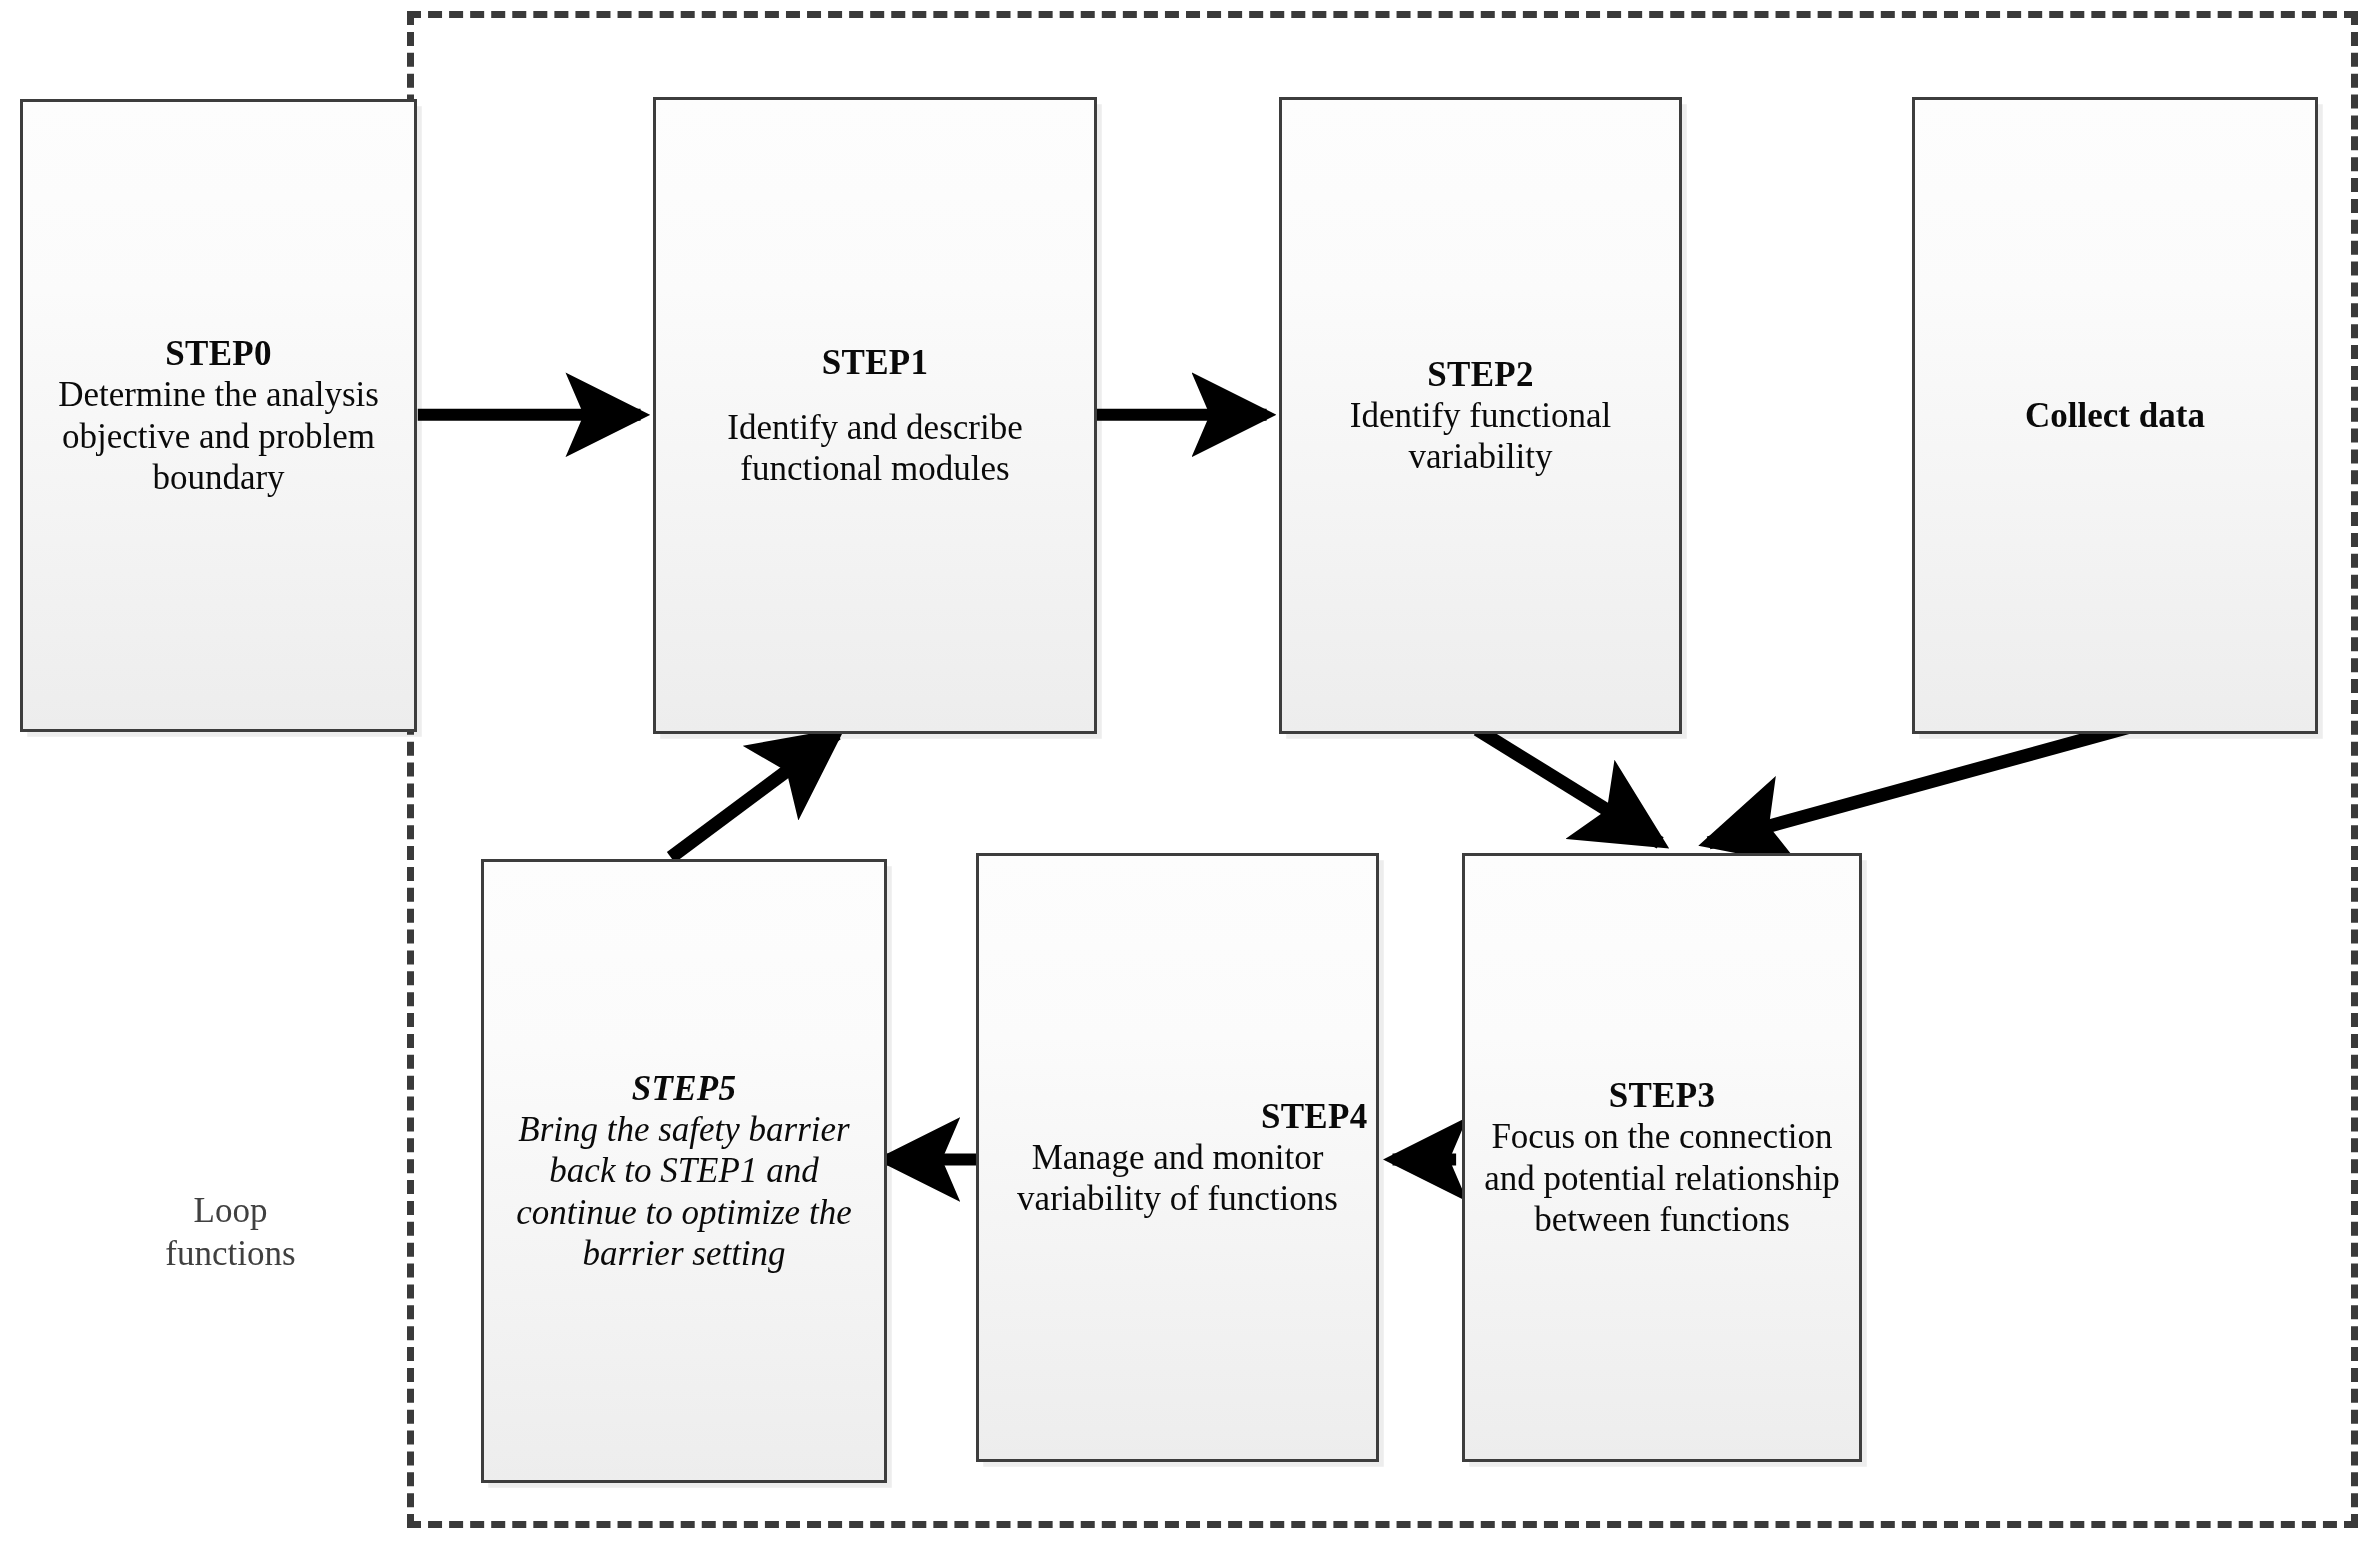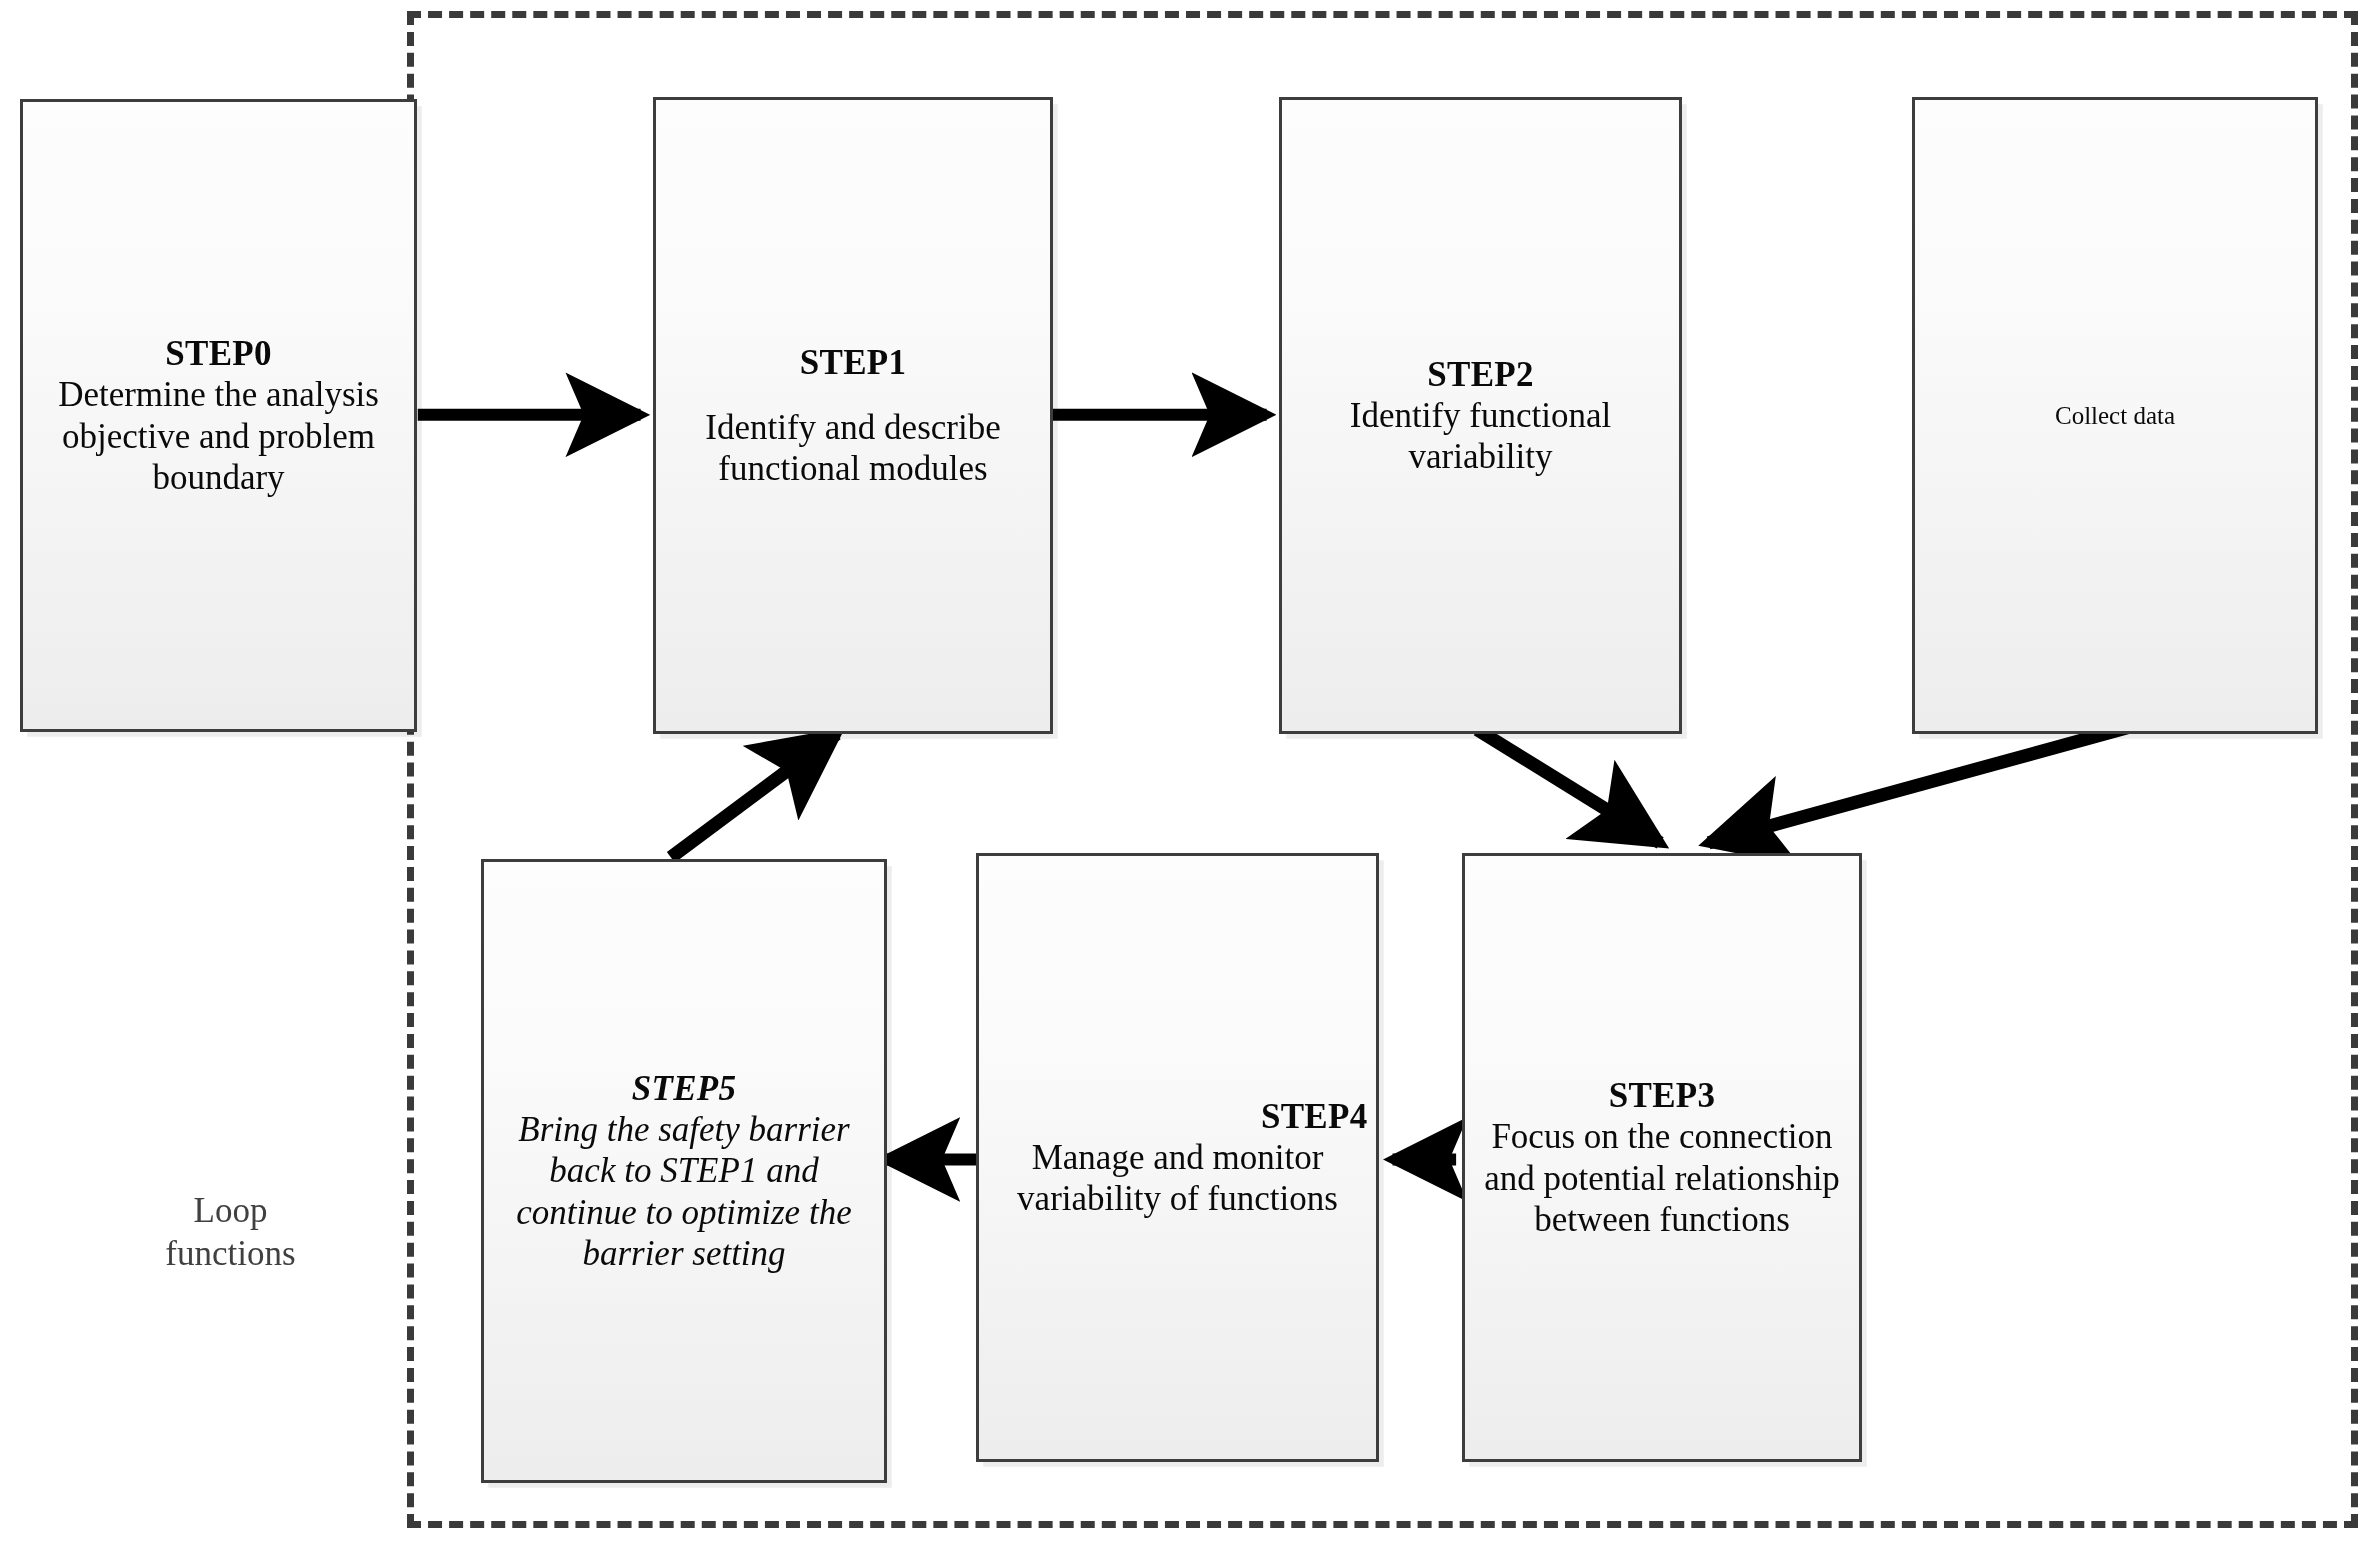--- a/index.html
+++ b/index.html
@@ -47,21 +47,22 @@
     font-size: 35px;
     line-height: 1.18;
     letter-spacing: 0.3px;
   }
   .box .step-desc {
     font-weight: normal;
     font-size: 35px;
     line-height: 1.18;
   }
   .box.plain .step-desc {
-    font-size: 25px;
+    font-size: 35px;
+    font-weight: bold;
   }
   
   #loop-caption {
     position: absolute;
     left: 73px;
     top: 1190px;
     width: 315px;
     text-align: center;
     font-size: 35px;
     line-height: 1.22;
@@ -117,21 +118,21 @@
     <g>
       <line x1="1108" y1="1416" x2="1382" y2="1212" stroke="#000000" stroke-width="22" marker-end="url(#ah)"></line>
     </g>
   </svg>
 
   <div class="box" id="box-step0" style="left:20px; top:99px; width:397px; height:633px;">
     <div class="step-title">STEP0</div>
     <div class="step-desc">Determine the analysis objective and problem boundary</div>
   </div>
 
-  <div class="box" id="box-step1" style="left:653px; top:97px; width:400px; height:637px;gap:24px;">
+  <div class="box" id="box-step1" style="left:653px; top:97px; width:444px; height:637px;gap:24px;">
     <div class="step-title">STEP1</div>
     <div class="step-desc">Identify and describe functional modules</div>
   </div>
 
   <div class="box" id="box-step2" style="left:1279px; top:97px; width:403px; height:637px;">
     <div class="step-title">STEP2</div>
     <div class="step-desc">Identify functional variability</div>
   </div>
 
   <div class="box plain" id="box-collect" style="left:1912px; top:97px; width:406px; height:637px;">

